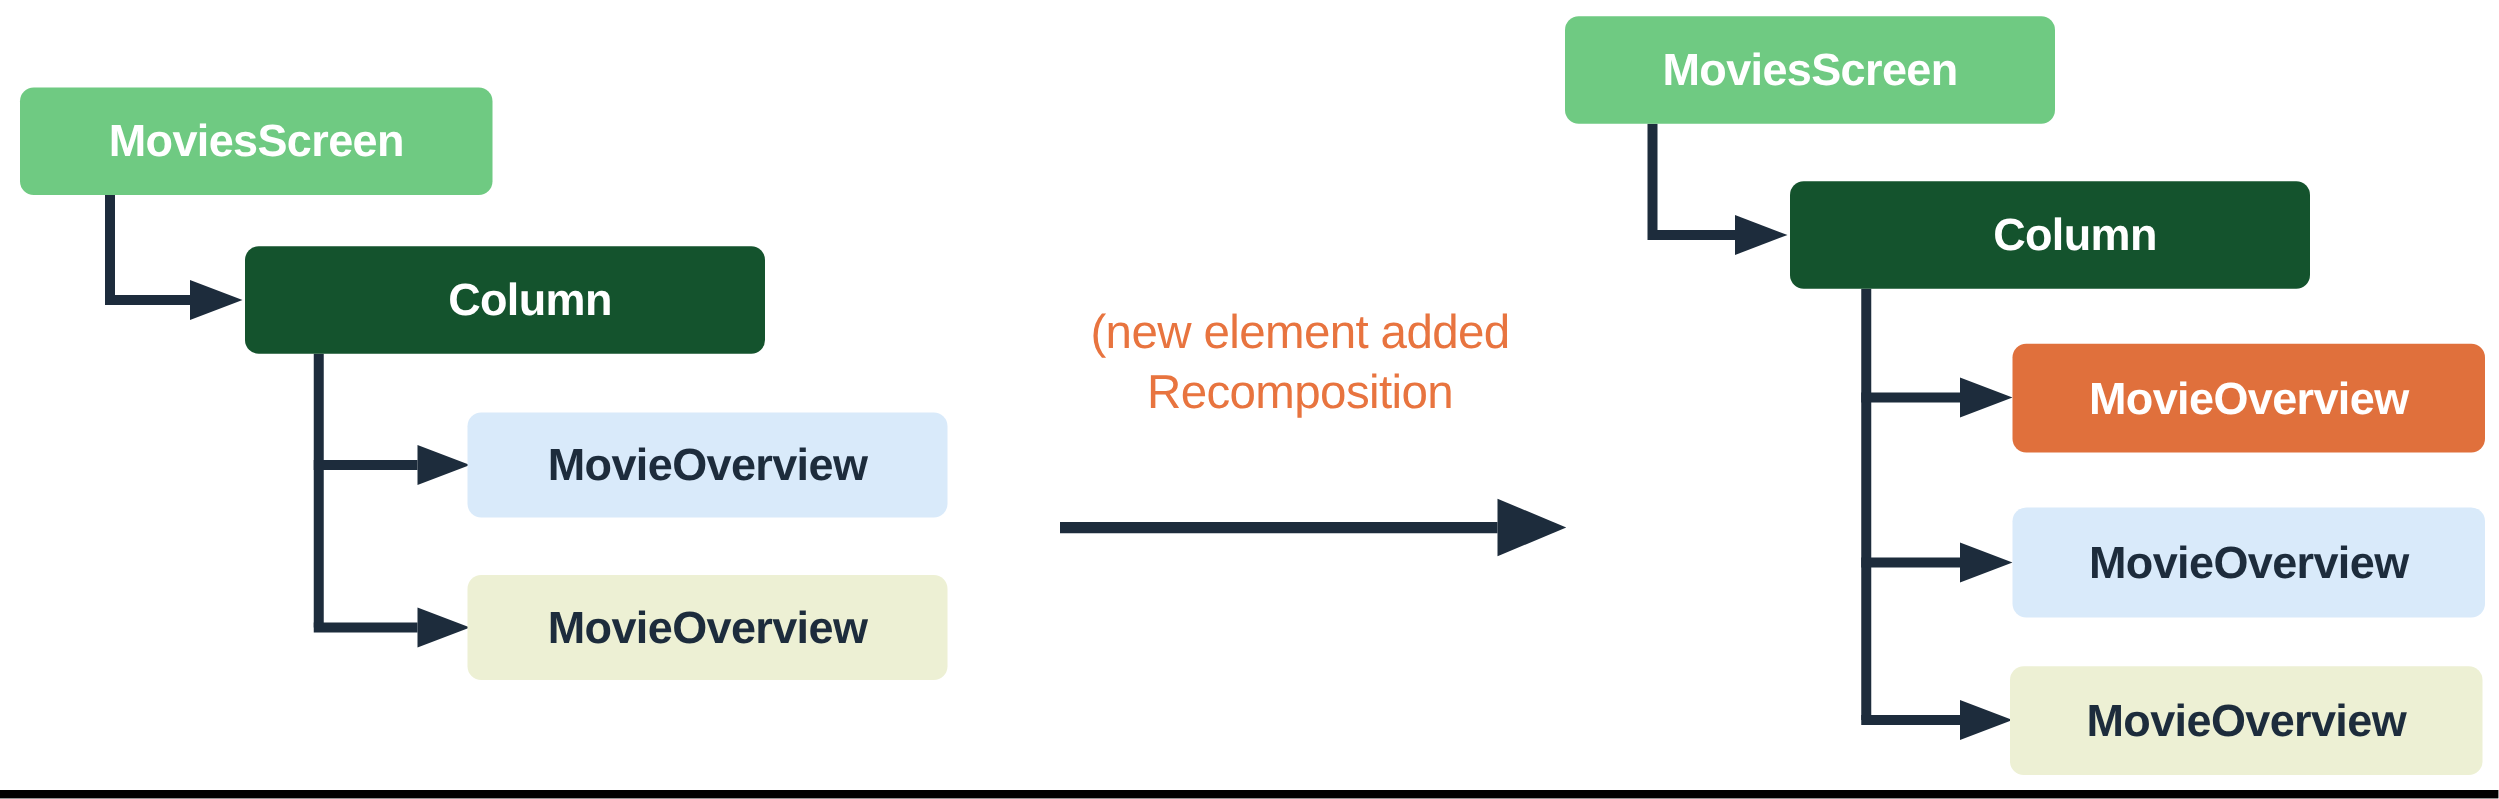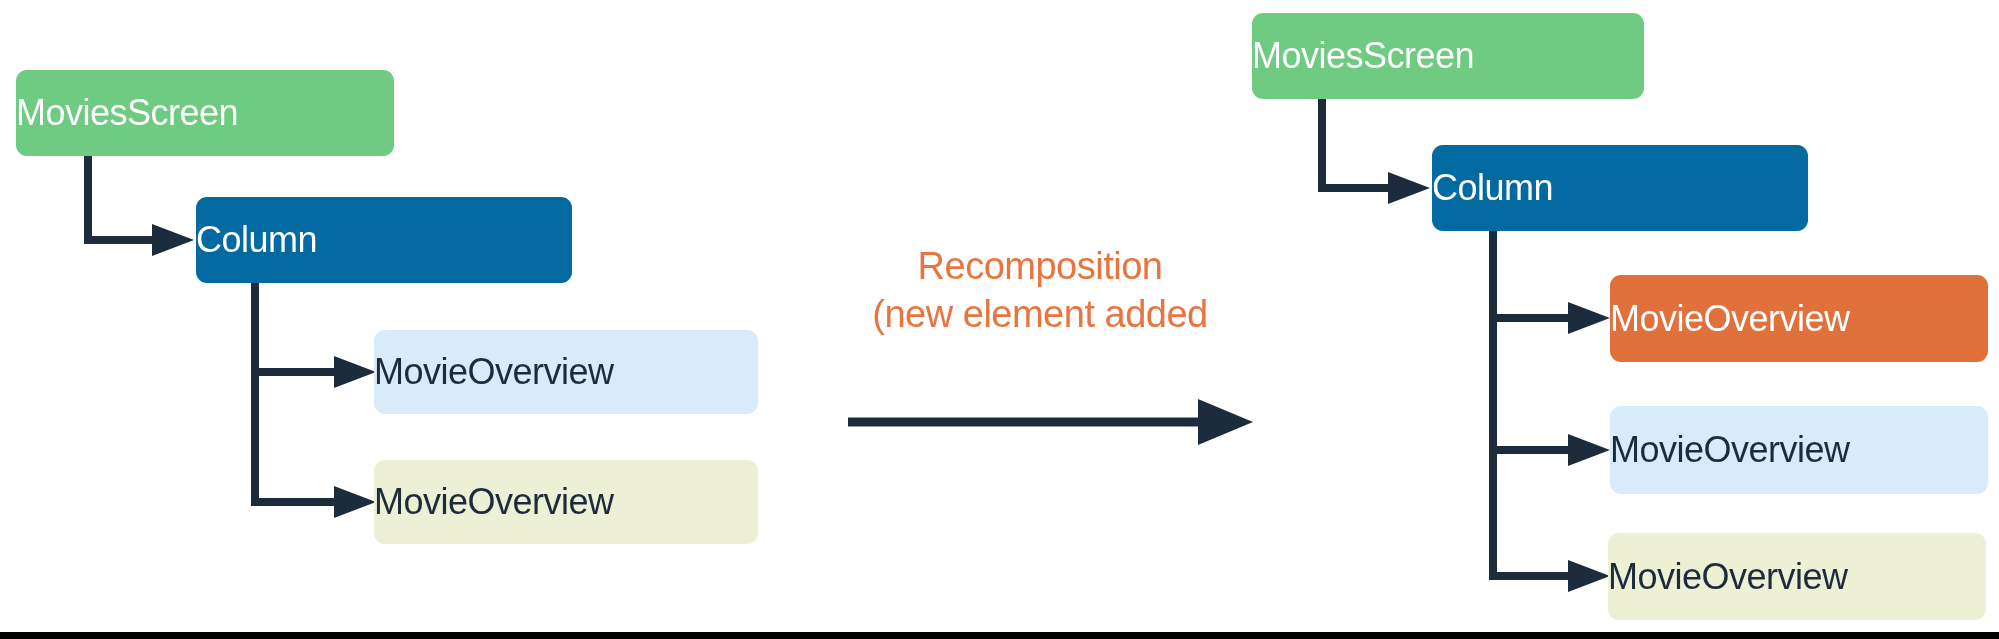--- a/index.html
+++ b/index.html
@@ -6,28 +6,29 @@
   .canvas{
     position:relative;
     width:1999px;height:639px;
     background:#ffffff;
     overflow:hidden;
     font-family:"Liberation Sans","DejaVu Sans",sans-serif;
   }
   .connectors{position:absolute;left:0;top:0;width:1999px;height:639px;}
   .node{
     position:absolute;
-    display:flex;align-items:center;justify-content:flex-start;
+    display:flex;align-items:center;justify-content:center;
     border-radius:11px;
     font-size:36px;
     letter-spacing:-0.5px;
     white-space:nowrap;
+    font-weight:bold;
   }
   .node.green{background:#6fca82;color:#ffffff;}
-  .node.blue{background:#0369a1;color:#ffffff;}
+  .node.blue{background:#14532d;color:#ffffff;padding-left:40px;}
   .node.orange{background:#e0703c;color:#ffffff;}
   .node.light-blue{background:#d9eafa;color:#1d2c3c;}
   .node.light-yellow{background:#edf0d4;color:#1d2c3c;}
   .annotation{
     position:absolute;
     left:820px;top:242px;width:440px;
     text-align:center;
     color:#e8743f;
     font-size:38px;
     line-height:48px;
@@ -87,22 +88,22 @@
     <span>Column</span>
   </div>
   <div class="node light-blue" style="left:374px;top:330px;width:384px;height:84px">
     <span>MovieOverview</span>
   </div>
   <div class="node light-yellow" style="left:374px;top:460px;width:384px;height:84px">
     <span>MovieOverview</span>
   </div>
 
   <div class="annotation">
+    <div>(new element added</div>
     <div>Recomposition</div>
-    <div>(new element added</div>
   </div>
 
   <div class="node green" style="left:1252px;top:13px;width:392px;height:86px">
     <span>MoviesScreen</span>
   </div>
   <div class="node blue" style="left:1432px;top:145px;width:376px;height:86px">
     <span>Column</span>
   </div>
   <div class="node orange" style="left:1610px;top:275px;width:378px;height:87px">
     <span>MovieOverview</span>

